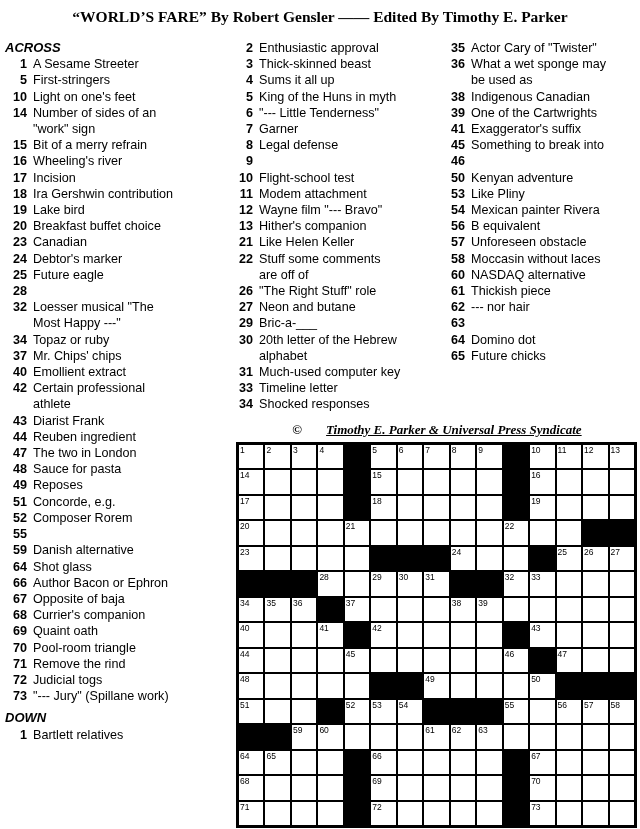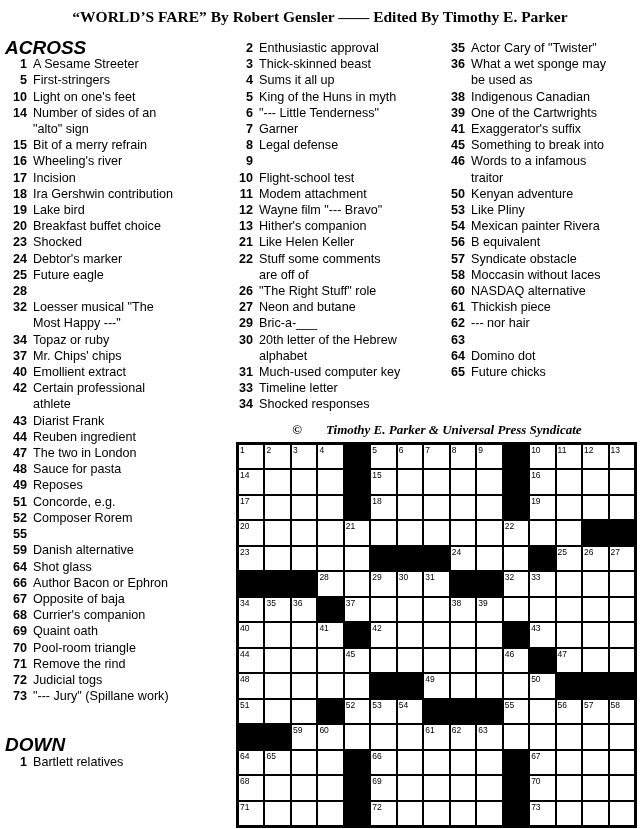--- a/index.html
+++ b/index.html
@@ -15,38 +15,38 @@
     font-family:"Liberation Serif", serif;
     font-weight:bold; font-size:15.5px;
     white-space:nowrap;
   }
   .cluecol { position:absolute; top:40px; }
   #col1 { left:5px;   width:226px; }
   #col2 { left:232px; width:202px; }
   #col3 { left:440px; width:200px; }
   .sechead {
     font-style:italic; font-weight:bold;
-    font-size:19px; line-height:16.2px;
+    font-size:13px; line-height:16.2px;
   }
-  .downhead { margin-top:33px; }
+  .downhead { margin-top:6px; }
   .clue { display:flex; font-size:12.6px; line-height:16.2px; }
   .clue .cnum { font-weight:bold; text-align:right; flex:0 0 auto; }
   #col1 .cnum { width:22px; }
   #col2 .cnum { width:21px; }
   #col3 .cnum { width:25px; }
   .clue .ctext { margin-left:6px; white-space:pre-wrap; }
   .copyright {
     position:absolute; left:237px; top:422px; width:400px;
     text-align:center;
     font-family:"Liberation Serif", serif;
     font-weight:bold; font-size:13px;
     white-space:nowrap;
   }
   .copyright .sym { font-style:normal; margin-right:24px; }
-  .copyright .ctx { font-style:italic; }
+  .copyright .ctx { font-style:italic;text-decoration:underline; }
   .grid {
     position:absolute; left:236px; top:442px;
     width:401px; height:386px;
     box-sizing:border-box; border:2px solid #000;
     display:grid;
     grid-template-columns:repeat(15,1fr);
     grid-template-rows:repeat(15,1fr);
     background:#fff;
   }
   .cell { border:1px solid #000; box-sizing:border-box; position:relative; background:#fff; }
@@ -73,21 +73,21 @@
         <span class="cnum">5</span>
         <span class="ctext">First-stringers</span>
       </div>
       <div class="clue">
         <span class="cnum">10</span>
         <span class="ctext">Light on one's feet</span>
       </div>
       <div class="clue">
         <span class="cnum">14</span>
         <span class="ctext">Number of sides of an
-"alto" sign</span>
+"work" sign</span>
       </div>
       <div class="clue">
         <span class="cnum">15</span>
         <span class="ctext">Bit of a merry refrain</span>
       </div>
       <div class="clue">
         <span class="cnum">16</span>
         <span class="ctext">Wheeling's river</span>
       </div>
       <div class="clue">
@@ -101,21 +101,21 @@
       <div class="clue">
         <span class="cnum">19</span>
         <span class="ctext">Lake bird</span>
       </div>
       <div class="clue">
         <span class="cnum">20</span>
         <span class="ctext">Breakfast buffet choice</span>
       </div>
       <div class="clue">
         <span class="cnum">23</span>
-        <span class="ctext">Shocked</span>
+        <span class="ctext">Canadian</span>
       </div>
       <div class="clue">
         <span class="cnum">24</span>
         <span class="ctext">Debtor's marker</span>
       </div>
       <div class="clue">
         <span class="cnum">25</span>
         <span class="ctext">Future eagle</span>
       </div>
       <div class="clue">
@@ -336,42 +336,40 @@
       <div class="clue">
         <span class="cnum">41</span>
         <span class="ctext">Exaggerator's suffix</span>
       </div>
       <div class="clue">
         <span class="cnum">45</span>
         <span class="ctext">Something to break into</span>
       </div>
       <div class="clue">
         <span class="cnum">46</span>
-        <span class="ctext">Words to a infamous
-traitor</span>
       </div>
       <div class="clue">
         <span class="cnum">50</span>
         <span class="ctext">Kenyan adventure</span>
       </div>
       <div class="clue">
         <span class="cnum">53</span>
         <span class="ctext">Like Pliny</span>
       </div>
       <div class="clue">
         <span class="cnum">54</span>
         <span class="ctext">Mexican painter Rivera</span>
       </div>
       <div class="clue">
         <span class="cnum">56</span>
         <span class="ctext">B equivalent</span>
       </div>
       <div class="clue">
         <span class="cnum">57</span>
-        <span class="ctext">Syndicate obstacle</span>
+        <span class="ctext">Unforeseen obstacle</span>
       </div>
       <div class="clue">
         <span class="cnum">58</span>
         <span class="ctext">Moccasin without laces</span>
       </div>
       <div class="clue">
         <span class="cnum">60</span>
         <span class="ctext">NASDAQ alternative</span>
       </div>
       <div class="clue">

